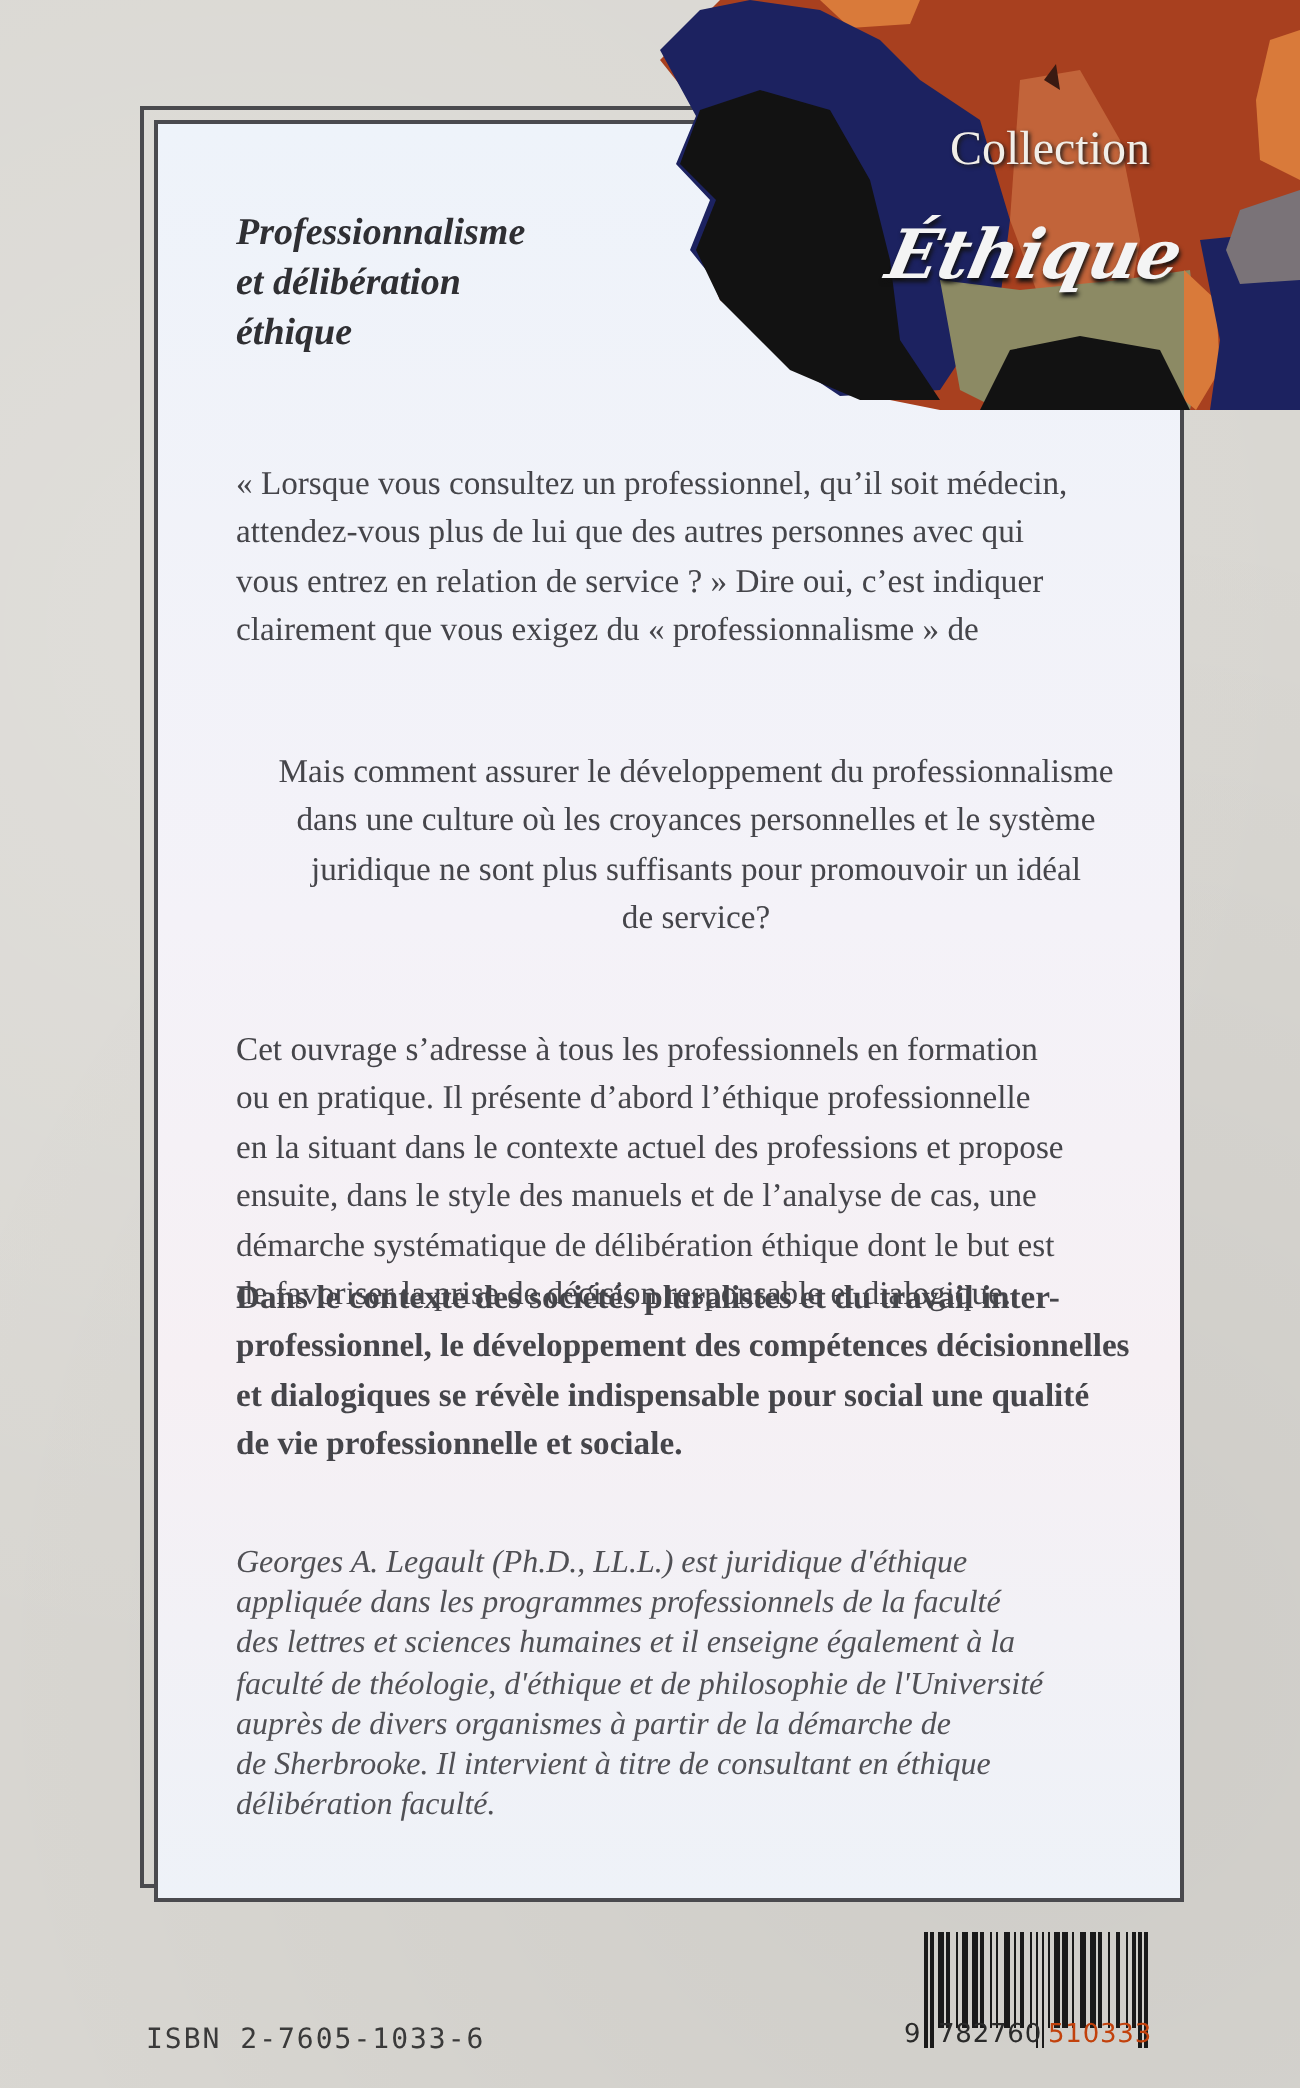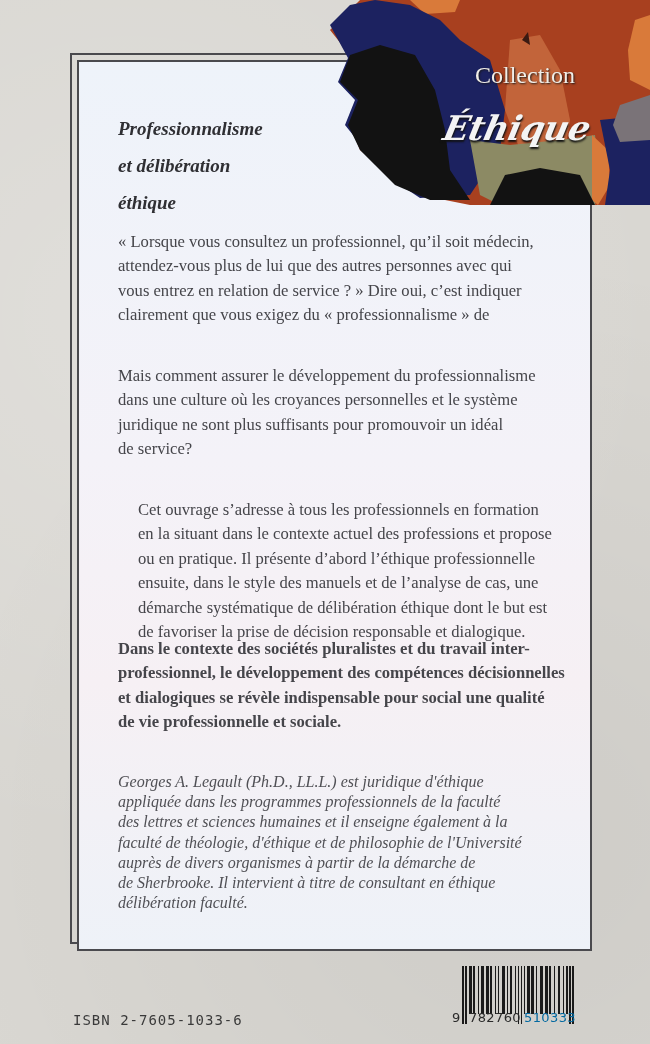--- a/index.html
+++ b/index.html
@@ -35,30 +35,30 @@
     font-family: "DejaVu Serif", serif; font-style: italic; font-weight: bold;
     font-size: 34px; color: #f4f4f4; letter-spacing: -0.5px;
     transform: skewX(-12deg);
     text-shadow: 1px 2px 2px #111;
   }
   .book-title {
     position: absolute; left: 118px; top: 104px; width: 240px;
     font-family: "Liberation Serif", serif; font-style: italic; font-weight: bold;
     font-size: 19px; line-height: 25px; color: #2f2f33;
   }
-  .book-title div { white-space: nowrap; margin-top: 12px; }
+  .book-title div { white-space: nowrap; }
   .body-text {
     position: absolute; left: 118px; width: 460px;
     font-family: "Liberation Serif", serif; font-size: 16.6px; line-height: 24.4px;
     color: #45454a;
   }
   .body-text div { white-space: nowrap; }
   .p1 { top: 230px; }
-  .p2 { top: 364px; }
-  .p3 { top: 498px; margin-left: 20px; }
+  .p2 { top: 374px; text-align: center; }
+  .p3 { top: 513px; }
   .p4 { top: 637px; font-weight: bold; }
   .bio {
     position: absolute; left: 118px; top: 772px; width: 460px;
     font-family: "Liberation Serif", serif; font-style: italic;
     font-size: 16px; line-height: 20.2px; color: #505055;
   }
   .bio div { white-space: nowrap; }
   .isbn {
     position: absolute; left: 73px; top: 1012px;
     font-family: "DejaVu Sans Mono", monospace; font-size: 14px; color: #3a3a3a;
@@ -74,21 +74,21 @@
   .bc-first {
     position: absolute; left: 0; top: 44px;
     font-family: "DejaVu Sans", sans-serif; font-size: 13px; color: #2a2a2a;
   }
   .bc-left {
     position: absolute; left: 17px; top: 44px;
     font-family: "DejaVu Sans", sans-serif; font-size: 13px; color: #2a2a2a; letter-spacing: 0.4px;
   }
   .bc-right {
     position: absolute; left: 72px; top: 44px;
-    font-family: "DejaVu Sans", sans-serif; font-size: 13px; color: #0369a1; letter-spacing: 0.4px;
+    font-family: "DejaVu Sans", sans-serif; font-size: 13px; color: #c2410c; letter-spacing: 0.4px;
   }
 </style>
 </head>
 <body>
 
 <div class="frame-back"></div>
 <div class="frame-front"></div>
 
 <div class="art">
   <svg viewBox="0 0 320 210" preserveAspectRatio="none">
@@ -136,22 +136,22 @@
 
 <div class="body-text p2">
   <div>Mais comment assurer le développement du professionnalisme</div>
   <div>dans une culture où les croyances personnelles et le système</div>
   <div>juridique ne sont plus suffisants pour promouvoir un idéal</div>
   <div>de service?</div>
 </div>
 
 <div class="body-text p3">
   <div>Cet ouvrage s’adresse à tous les professionnels en formation</div>
+  <div>ou en pratique. Il présente d’abord l’éthique professionnelle</div>
   <div>en la situant dans le contexte actuel des professions et propose</div>
-  <div>ou en pratique. Il présente d’abord l’éthique professionnelle</div>
   <div>ensuite, dans le style des manuels et de l’analyse de cas, une</div>
   <div>démarche systématique de délibération éthique dont le but est</div>
   <div>de favoriser la prise de décision responsable et dialogique.</div>
 </div>
 
 <div class="body-text p4">
   <div>Dans le contexte des sociétés pluralistes et du travail inter-</div>
   <div>professionnel, le développement des compétences décisionnelles</div>
   <div>et dialogiques se révèle indispensable pour social une qualité</div>
   <div>de vie professionnelle et sociale.</div>

